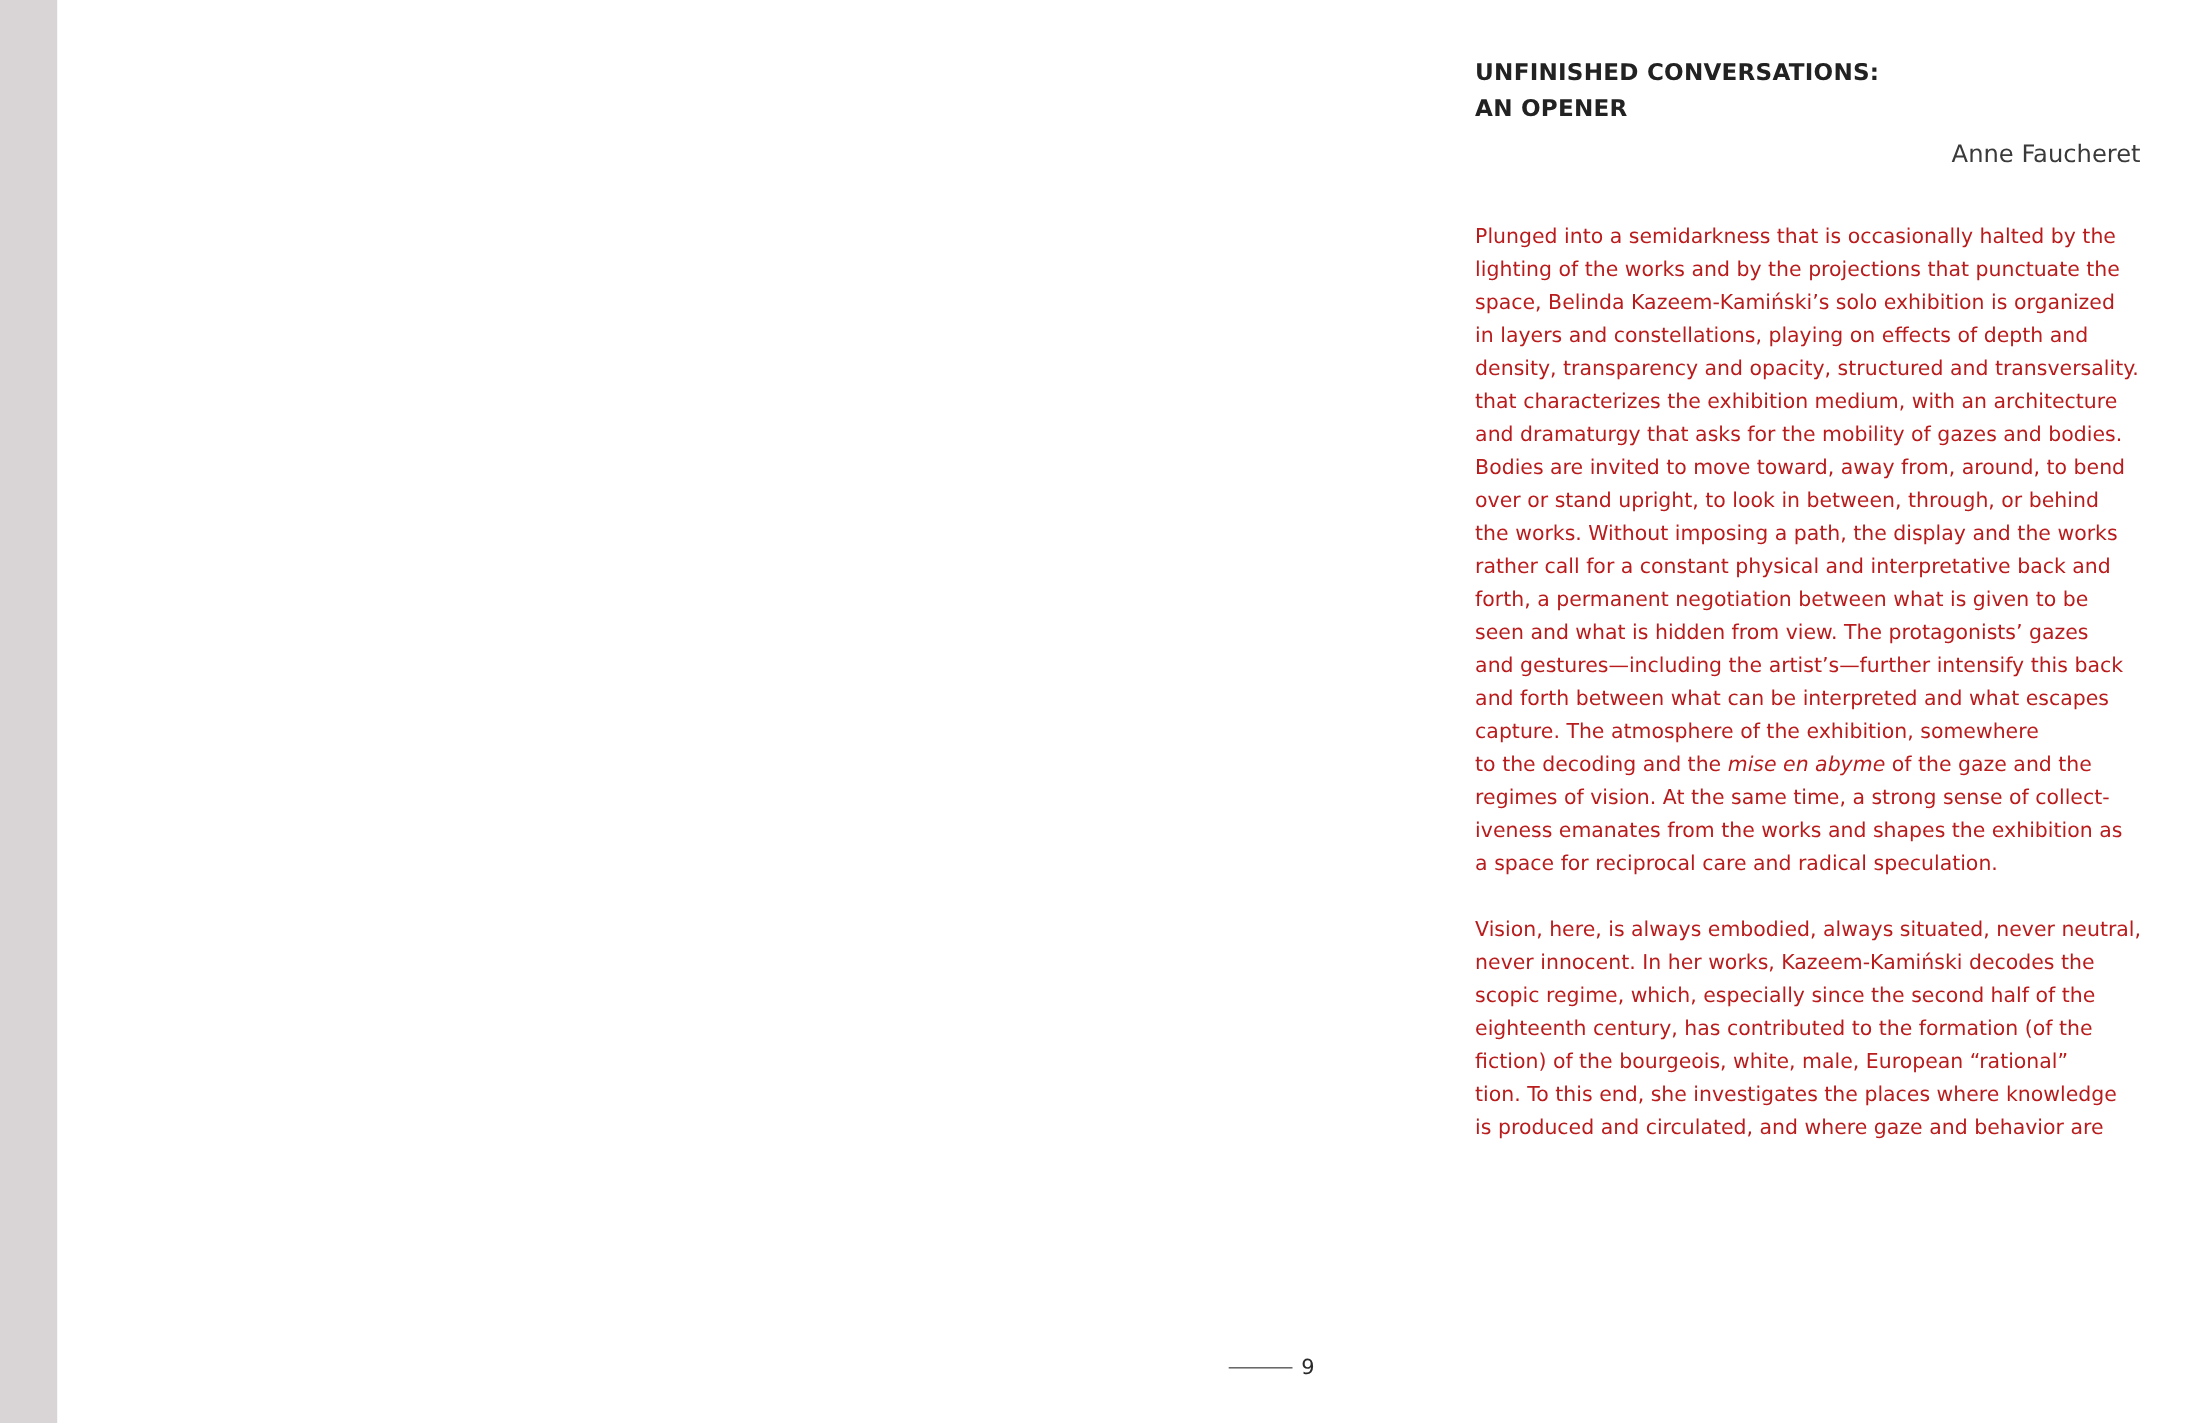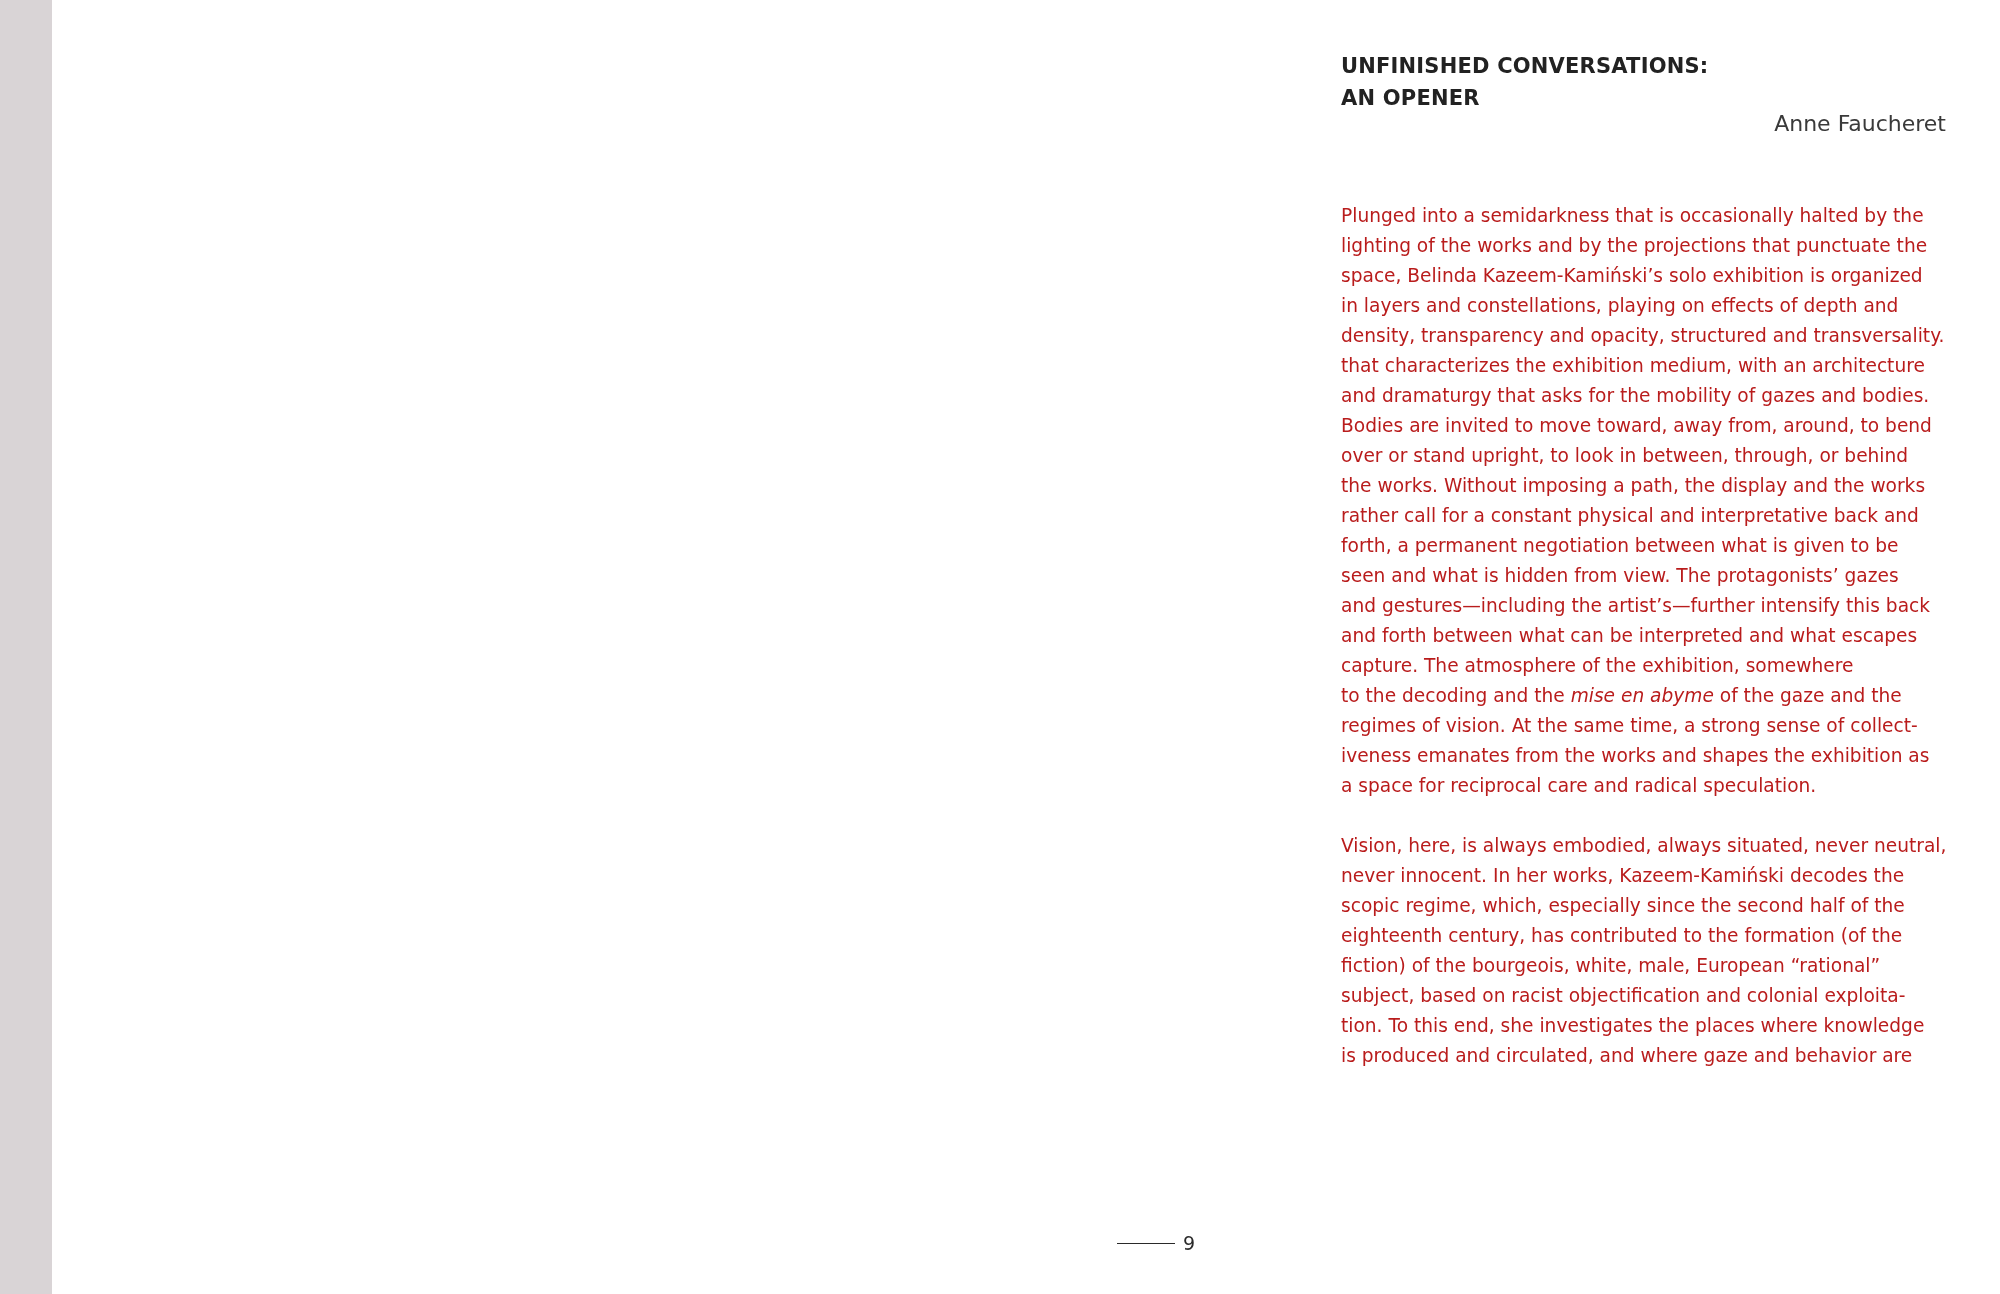--- a/index.html
+++ b/index.html
@@ -12,21 +12,21 @@
     position: absolute; left: 0; top: 0; width: 52px; height: 1294px;
     background: #d9d4d6;
   }
   .title {
     position: absolute; left: 1341px; top: 50px; width: 620px;
     font-size: 21px; line-height: 32px; letter-spacing: 0.2px;
     font-weight: bold; margin: 0; color: #222;
   }
   .title span { display: block; }
   .author {
-    position: absolute; right: 54px; top: 109px;
+    position: absolute; right: 54px; top: 126px;
     font-size: 22px; line-height: 30px; color: #3a3a3a;
     font-weight: normal; margin: 0;
   }
   .body-text {
     position: absolute; left: 1341px; top: 201px; width: 640px;
     font-size: 18.6px; line-height: 30px; color: #b91c1c;
   }
   .body-text .line { display: block; white-space: nowrap; }
   .body-text .gap { display: block; height: 30px; }
   .folio {
@@ -71,21 +71,20 @@
       <span class="line"><span>iveness emanates from the works and shapes the exhibition as</span></span>
       <span class="line"><span>a space for reciprocal care and radical speculation.</span></span>
     </div>
     <span class="gap"></span>
     <div>
       <span class="line"><span>Vision, here, is always embodied, always situated, never neutral,</span></span>
       <span class="line"><span>never innocent. In her works, Kazeem-Kamiński decodes the</span></span>
       <span class="line"><span>scopic regime, which, especially since the second half of the</span></span>
       <span class="line"><span>eighteenth century, has contributed to the formation (of the</span></span>
       <span class="line"><span>fiction) of the bourgeois, white, male, European “rational”</span></span>
-      <span class="line"><span>subject, based on racist objectification and colonial exploita-</span></span>
       <span class="line"><span>tion. To this end, she investigates the places where knowledge</span></span>
       <span class="line"><span>is produced and circulated, and where gaze and behavior are</span></span>
     </div>
   </div>
 
 <div class="folio">
   <div class="rule"></div>
   <span class="num">9</span>
 </div>
 

